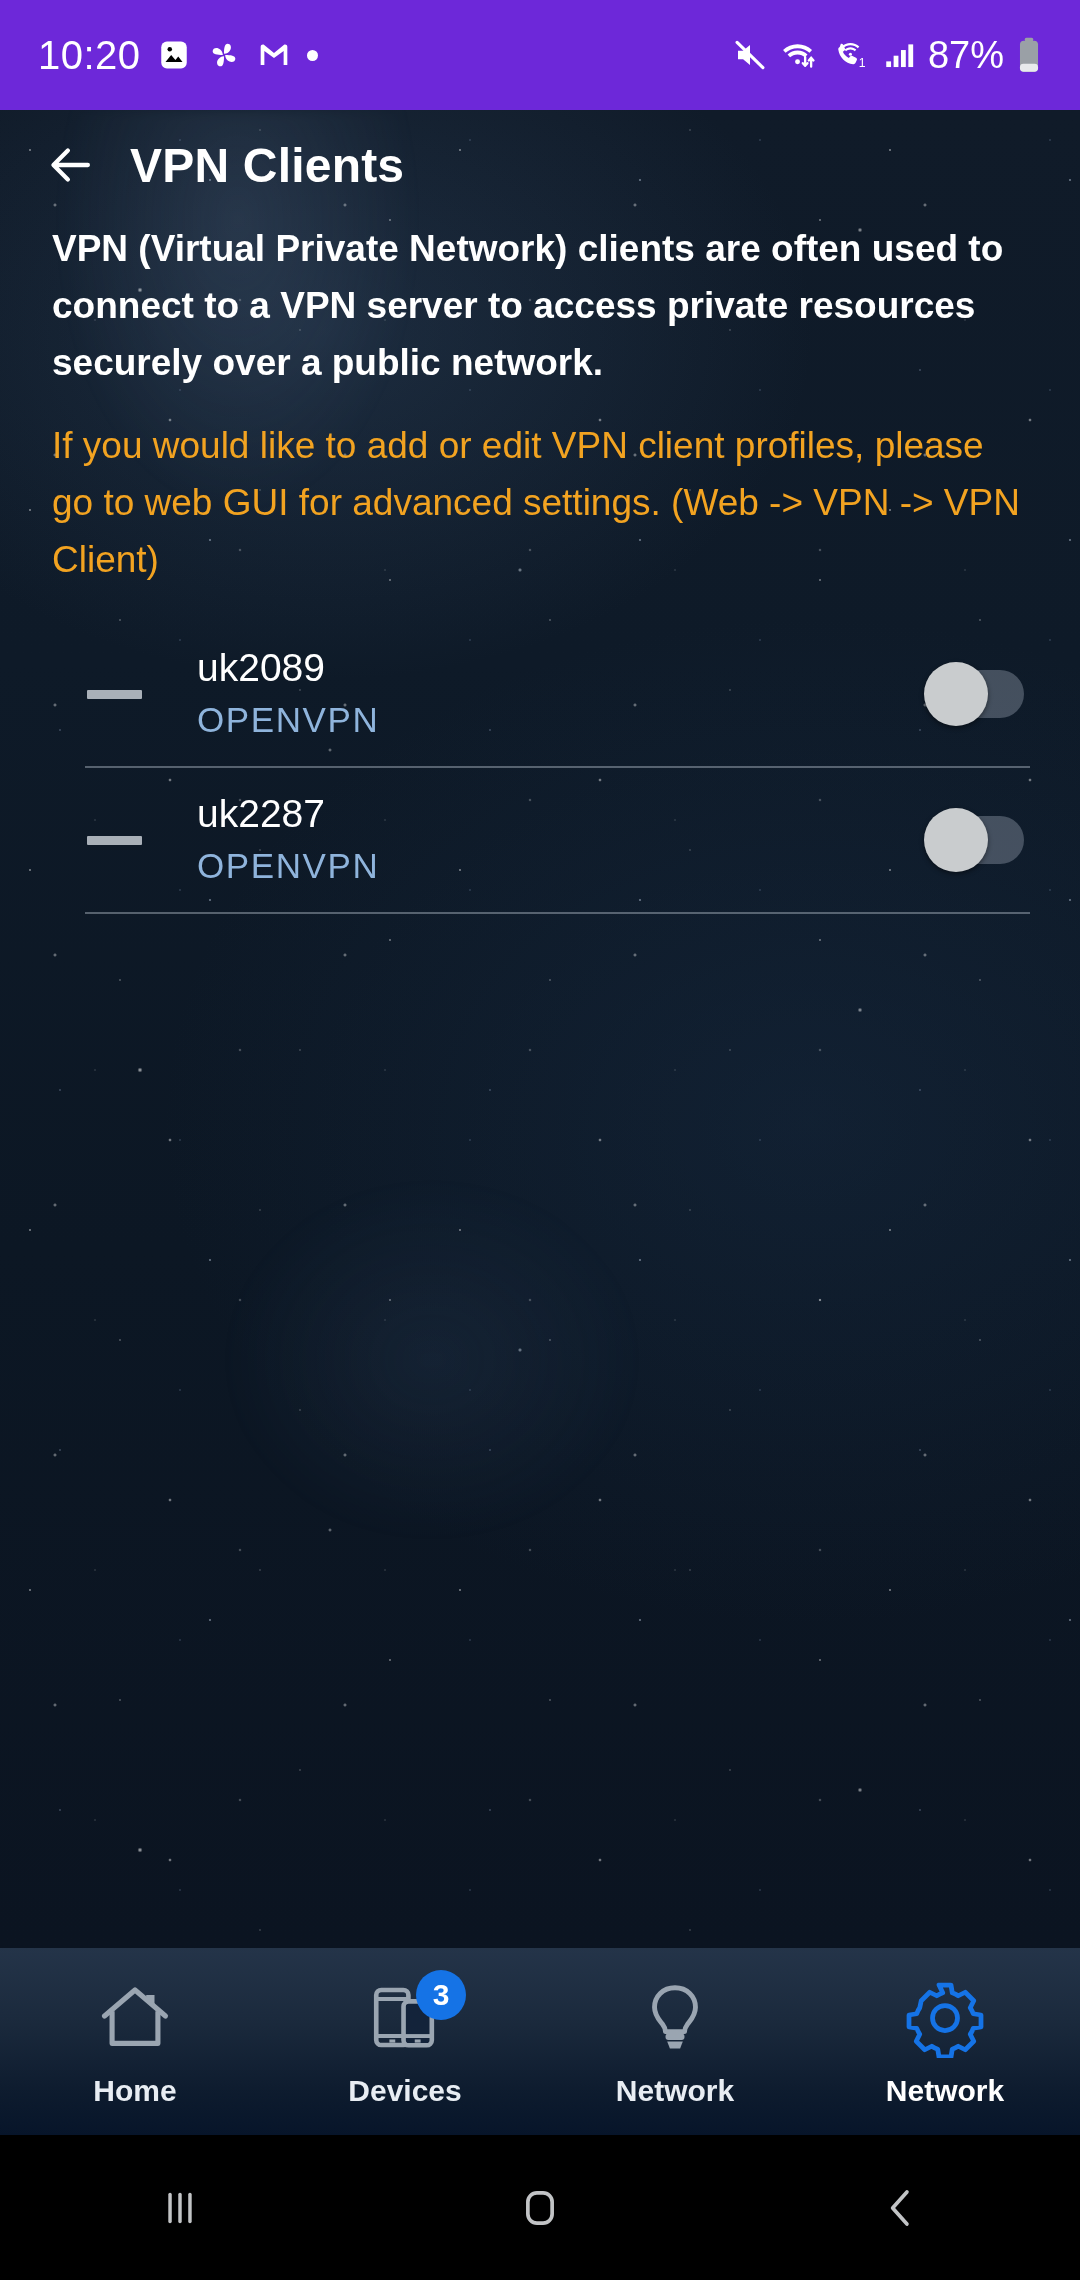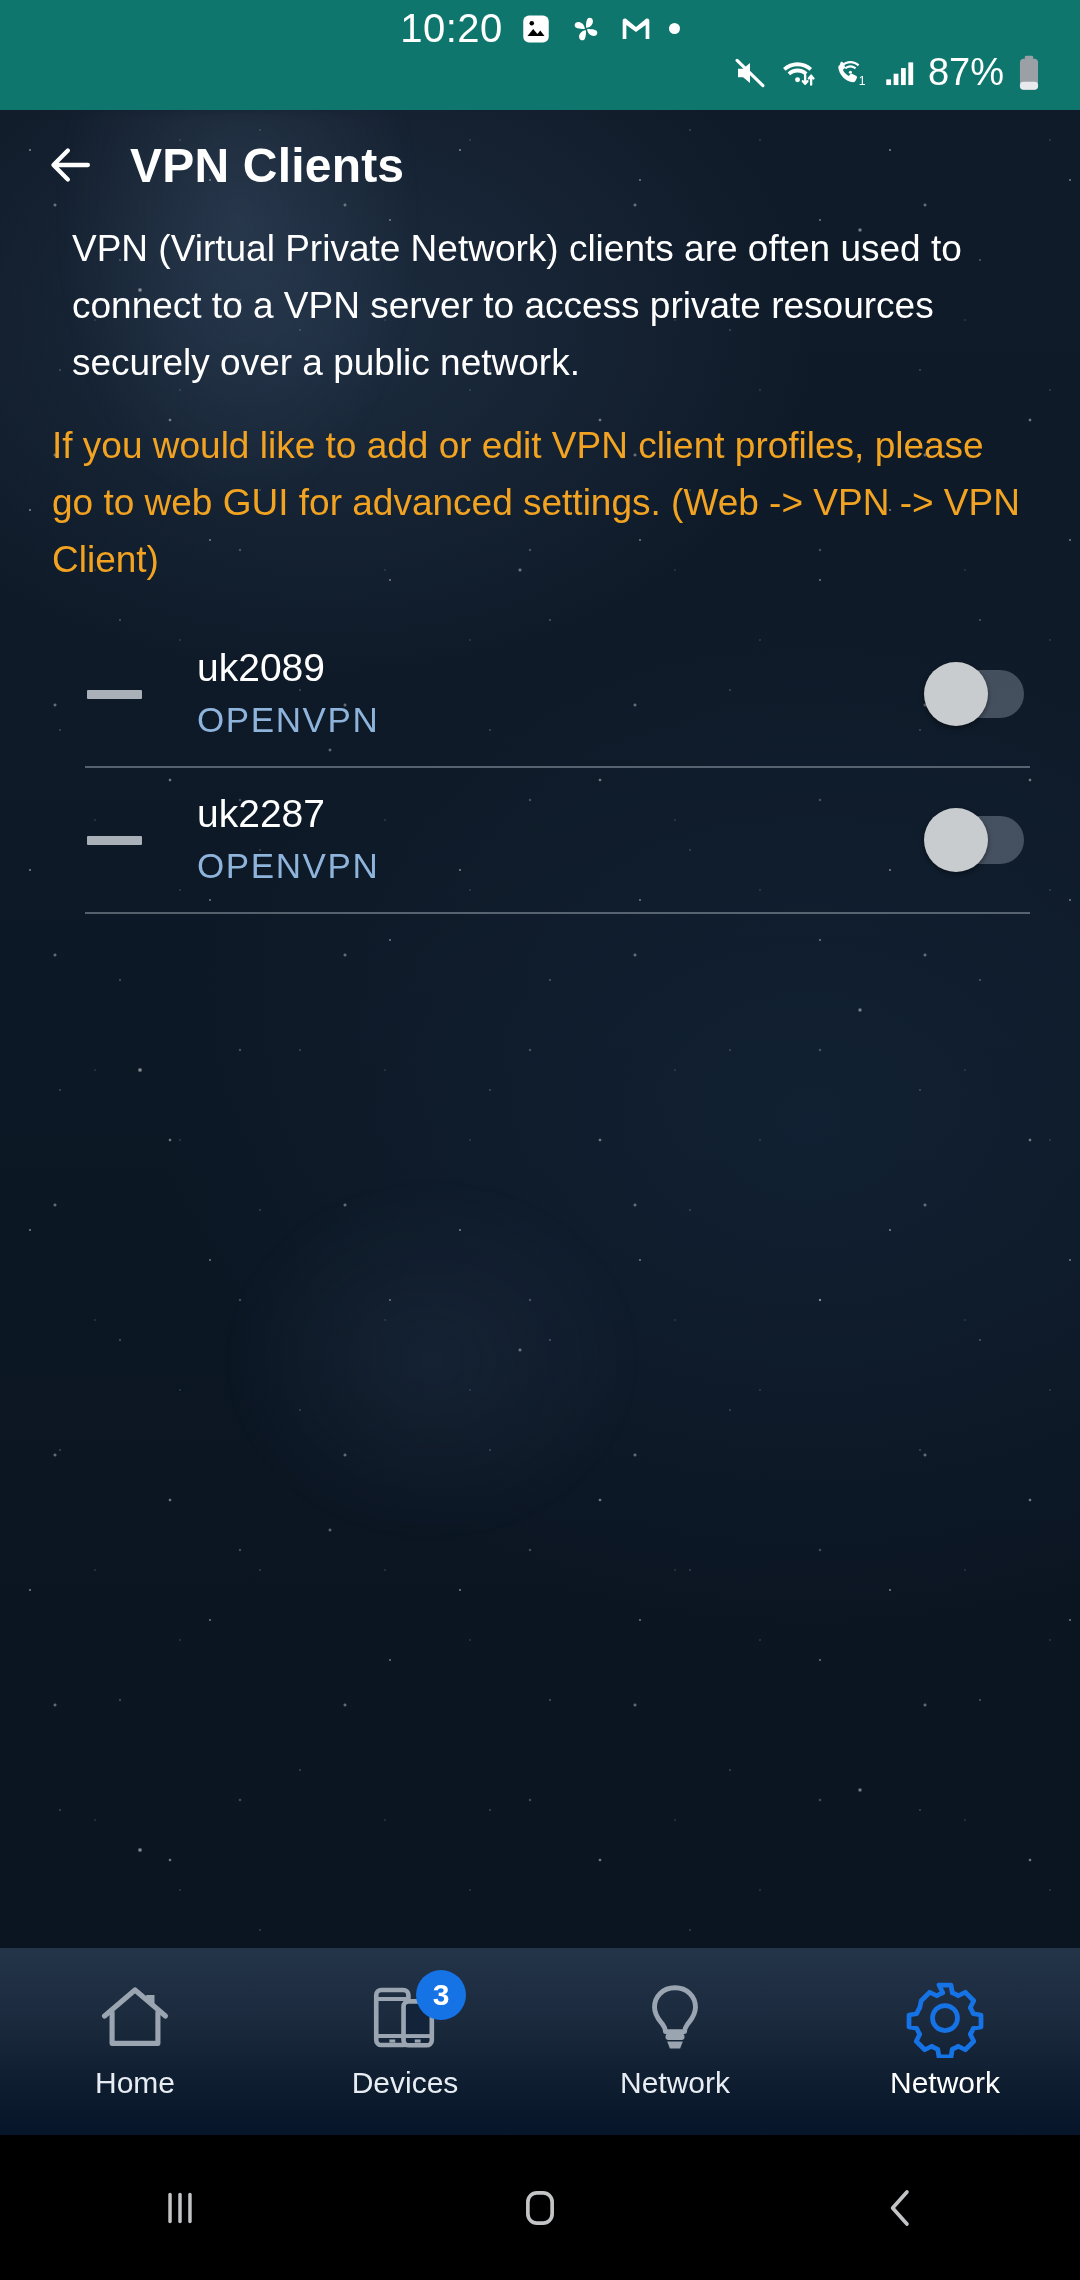--- a/index.html
+++ b/index.html
@@ -11,25 +11,24 @@
   }
   #screen {
     position:relative;
     width:1080px; height:2280px;
     background:#000;
   }
 
   
   #statusbar {
     position:absolute; left:0; top:0; width:1080px; height:110px;
-    background:#0f766e;
+    background:#6d28d9;
     display:flex; align-items:center;
     padding:6px 38px;
     color:#fff;
-    flex-direction:column;
   }
   .sb-left { display:flex; align-items:center; gap:16px; }
   .sb-right { display:flex; align-items:center; gap:12px; margin-left:auto; }
   .sb-clock { font-size:40px; font-weight:400; letter-spacing:0.5px; }
   .sb-pct { font-size:38px; font-weight:400; letter-spacing:0px; }
   .sb-ico { display:block; }
   .sb-dot { width:11px; height:11px; border-radius:50%; background:#fff; }
 
   
   #bg {
@@ -95,21 +94,21 @@
   }
   #page-title {
     color:#ffffff; font-size:48px; font-weight:700;
     letter-spacing:0.2px; margin-left:4px;
   }
 
   
   #content { position:absolute; left:0; top:220px; width:1080px; }
   #desc {
     color:#ffffff; font-size:37px; line-height:57px;
-    padding:0 72px; font-weight:400;
+    padding:0 52px; font-weight:700;
   }
   #note {
     color:#f2a321; font-size:37px; line-height:57px;
     padding:26px 52px 0 52px; font-weight:400;
   }
 
   
   #vpn-list { margin-top:34px;padding-left:35px; }
   .vpn-row {
     position:relative;
@@ -150,21 +149,21 @@
     background:linear-gradient(180deg,#243449 0%, #1b2a3d 38%, #0d1b2e 78%, #07152a 100%);
     display:flex; align-items:flex-start;
   }
   .nav-item {
     flex:1; height:187px;
     display:flex; flex-direction:column; align-items:center; justify-content:flex-start;
     padding-top:26px;
     cursor:pointer; position:relative;
   }
   .nav-ico { height:88px; display:flex; align-items:center; justify-content:center; position:relative; }
-  .nav-label { color:#e8edf3; font-size:30px; margin-top:4px; font-weight:400; }
+  .nav-label { color:#e8edf3; font-size:30px; margin-top:12px; font-weight:700; }
   .nav-item.active .nav-label { color:#ffffff; }
   .badge {
     position:absolute; top:-4px; right:-22px;
     min-width:50px; height:50px; border-radius:25px;
     background:#1573e6; color:#fff;
     display:flex; align-items:center; justify-content:center;
     font-size:30px; font-weight:700;
   }
 
   

